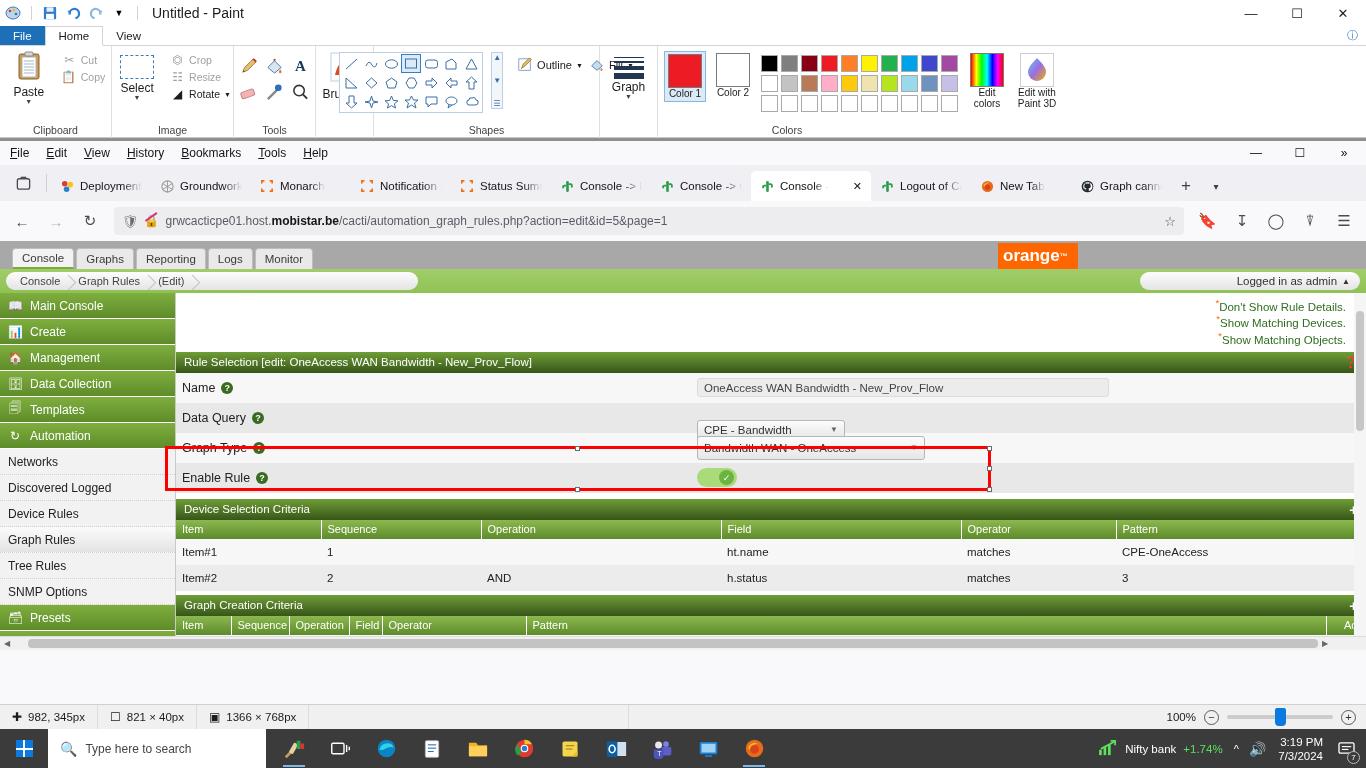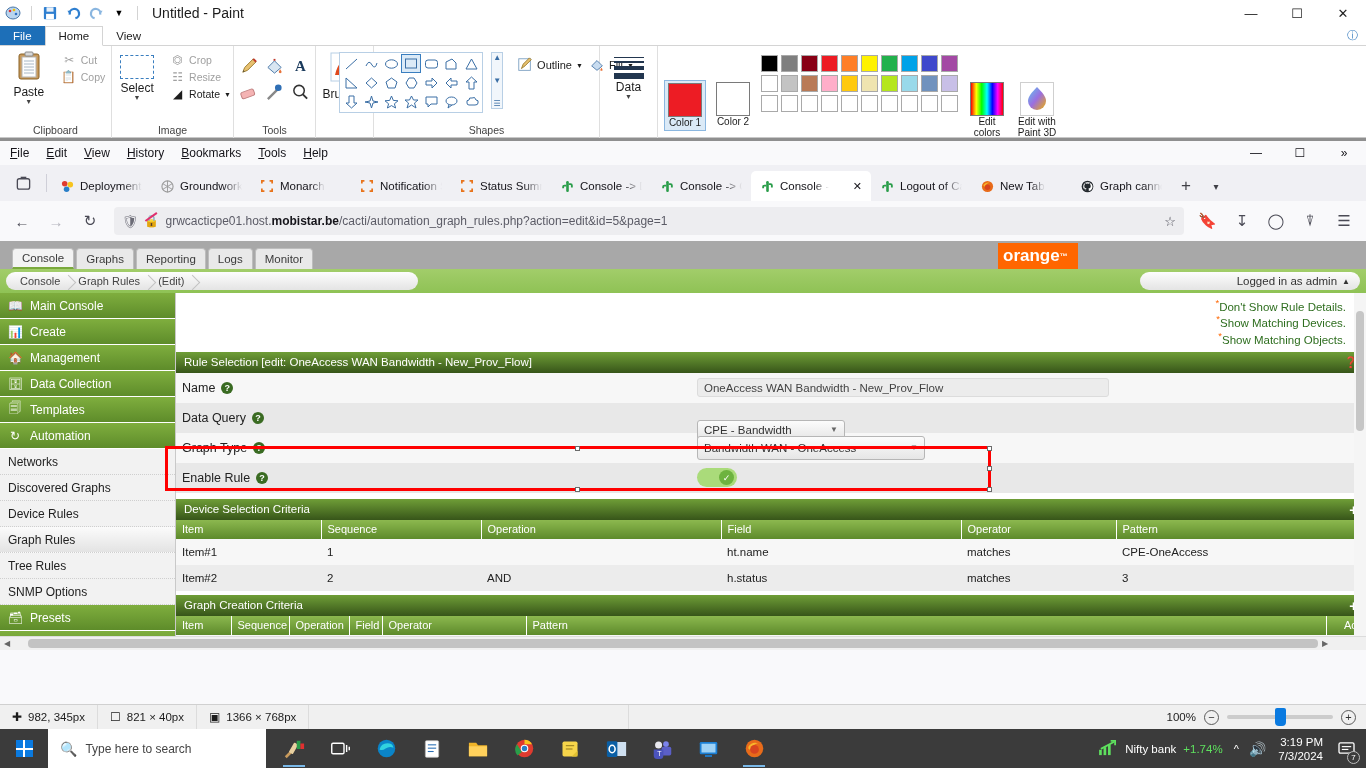--- a/index.html
+++ b/index.html
@@ -80,21 +80,21 @@
   .outline-fill { display: flex; flex-direction: row; gap: 6px;
     padding: 8px 0 0 6px; }
   .of-row { display: flex; align-items: center; gap: 4px; font-size: 11px;
     color: #1c1c1c; }
 
   .size-stack { display: flex; flex-direction: column; gap: 3px;
     align-items: center; padding-top: 6px; }
   .size-bar { background: #22364f; }
 
   .color-swatch-big { width: 34px; height: 34px; border: 1px solid #7a7a7a; }
-  .color-block { display: flex; flex-direction: column; align-items: center; margin-top: 29px; }
+  .color-block { display: flex; flex-direction: column; align-items: center; }
   .color-block.sel { background: #dbeaf7; border: 1px solid #8bb7e0;
     padding: 2px 3px; }
   .color-block .cl { font-size: 10px; color: #1c1c1c; text-align: center;
     line-height: 11px; }
   .palette { display: grid; grid-template-columns: repeat(10, 20px);
     grid-auto-rows: 20px; gap: 0; padding-top: 3px; }
   .sw { width: 17px; height: 17px; border: 1px solid #a9a9a9; margin: 1px; }
 
   .paint-canvas-strip { position: absolute; left: 0; top: 138px;
     width: 1366px; height: 3px; background: #8f8f8f; }
@@ -605,21 +605,21 @@
 
     <div class="rgroup" style="width:58px;">
       <div class="rgroup-body">
         <div class="big-btn">
           <div class="size-stack">
             <div class="size-bar" style="width:30px;height:1px;"></div>
             <div class="size-bar" style="width:30px;height:2px;"></div>
             <div class="size-bar" style="width:30px;height:4px;"></div>
             <div class="size-bar" style="width:30px;height:6px;"></div>
           </div>
-          <div class="lbl" style="margin-top:3px;">Data</div>
+          <div class="lbl" style="margin-top:3px;">Graph</div>
           <div class="caret">▼</div>
         </div>
       </div>
     </div>
 
     <div class="rgroup" style="width:408px;border-right:none;">
       <div class="rgroup-body" style="gap:10px;align-items:flex-start;padding-top:2px;">
         <div class="color-block sel">
           <div class="color-swatch-big" style="background:#ed1c24;"></div>
           <div class="cl">Color 1</div>
@@ -901,21 +901,21 @@
             </div>
             <div class="c-menu-head">
               <span class="mh-ico">🗐</span>
               <span>Templates</span>
             </div>
             <div class="c-menu-head">
               <span class="mh-ico">↻</span>
               <span>Automation</span>
             </div>
             <div class="c-sub">Networks</div>
-            <div class="c-sub">Discovered Graphs</div>
+            <div class="c-sub">Discovered Logged</div>
             <div class="c-sub">Device Rules</div>
             <div class="c-sub sel">Graph Rules</div>
             <div class="c-sub">Tree Rules</div>
             <div class="c-sub">SNMP Options</div>
             <div class="c-menu-head">
               <span class="mh-ico">🗃</span>
               <span>Presets</span>
             </div>
             <div class="c-menu-head">
               <span class="mh-ico">⇄</span>

